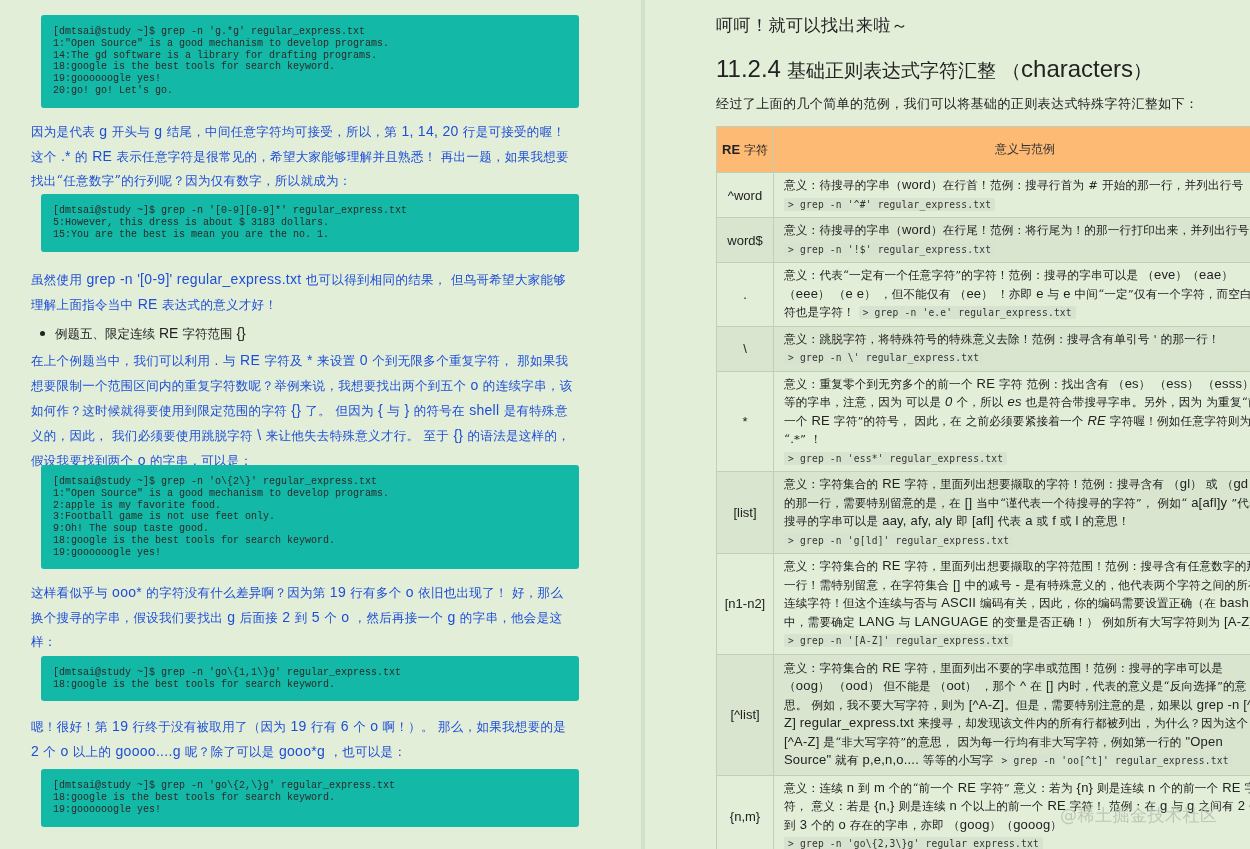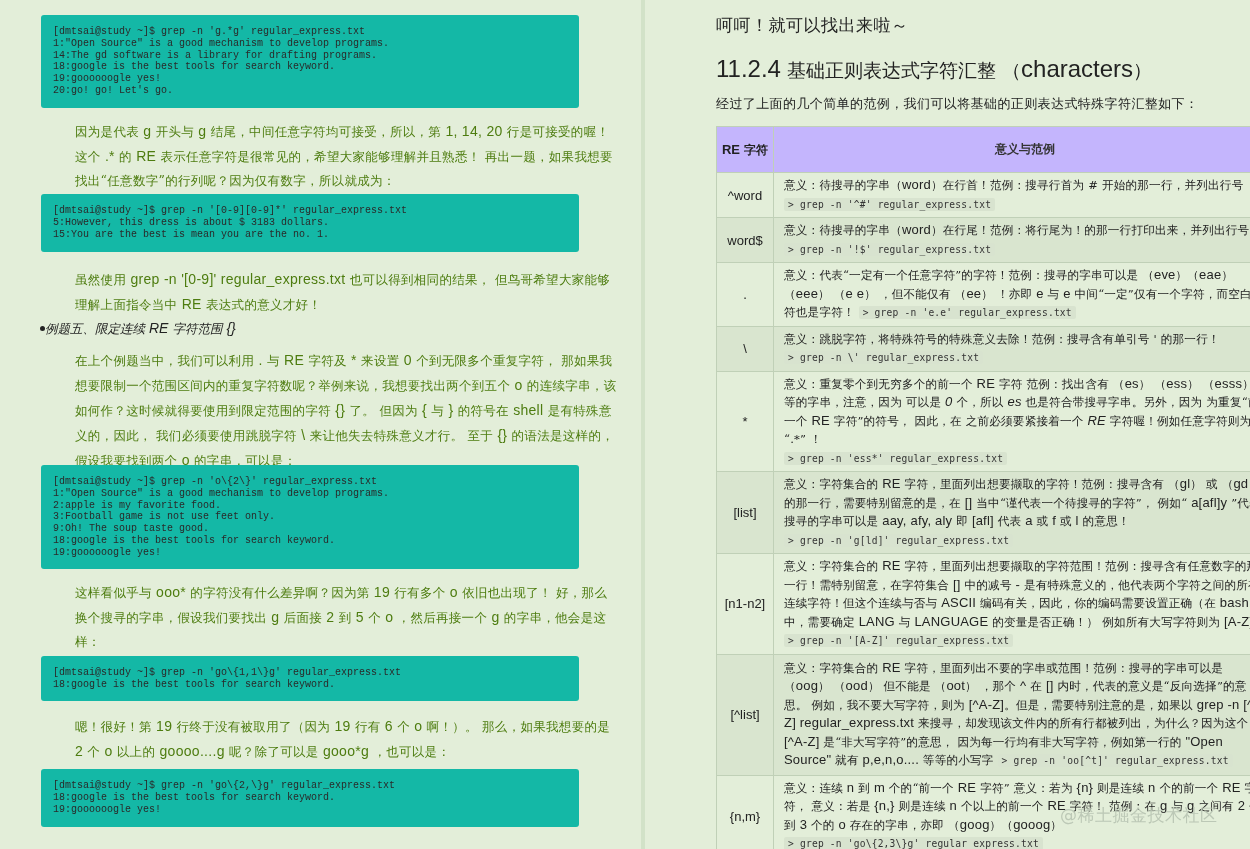--- a/index.html
+++ b/index.html
@@ -29,28 +29,27 @@
     font-family: "Liberation Mono", "DejaVu Sans Mono", monospace;
     font-size: 10px; line-height: 11.8px;
     color: #2a2a2a;
     padding: 11px 12px; box-sizing: border-box;
     white-space: pre;
   }
   .para {
     position: absolute; left: 31px; width: 545px;
     font-size: 12.5px; line-height: 24px;
     letter-spacing: 0.3px;
-    color: #4d7c0f;
-    margin-left: 44px;
+    color: #1d4ed8;
   }
   .latin { font-family: "Liberation Sans", sans-serif; font-size: 14px; }
   .bullet-item {
     position: absolute; left: 40px; top: 317px;
-    font-size: 12.5px; line-height: 22px;
-    display: flex; align-items: center;  font-style: italic;
+    font-size: 12.5px; line-height: 32px;
+    display: flex; align-items: center; gap: 10px;
   }
   .bullet-dot { width: 5px; height: 5px; border-radius: 50%; background: #222; display: inline-block; }
   .intro-line {
     position: absolute; left: 716px; top: 14px;
     font-size: 17px; letter-spacing: 0.5px;
   }
   .section-title {
     position: absolute; left: 716px; top: 55px;
     font-size: 19px; font-weight: normal; margin: 0;
   }
@@ -68,21 +67,21 @@
     font-size: 12px;
     table-layout: fixed;
   }
   table.re-table col.c1 { width: 57px; }
   table.re-table col.c2 { width: 503px; }
   table.re-table th, table.re-table td {
     border: 1.5px solid #c0d0b7;
     vertical-align: middle;
   }
   table.re-table th {
-    font-weight: bold; height: 41px; background: #c4b5fd;
+    font-weight: normal; height: 41px; background: #fdba74;
   }
   table.re-table th.h1 { font-size: 12px; line-height: 16px; padding: 2px 4px; }
   table.re-table th.h1 b { font-family: "Liberation Sans", sans-serif; font-size: 13px; }
   table.re-table th.h2 { font-size: 12px; color: #333; }
   table.re-table td.sym {
     text-align: center;
     font-family: "Liberation Sans", sans-serif; font-size: 13px;
     padding: 10px 4px;
   }
   table.re-table td.desc {

